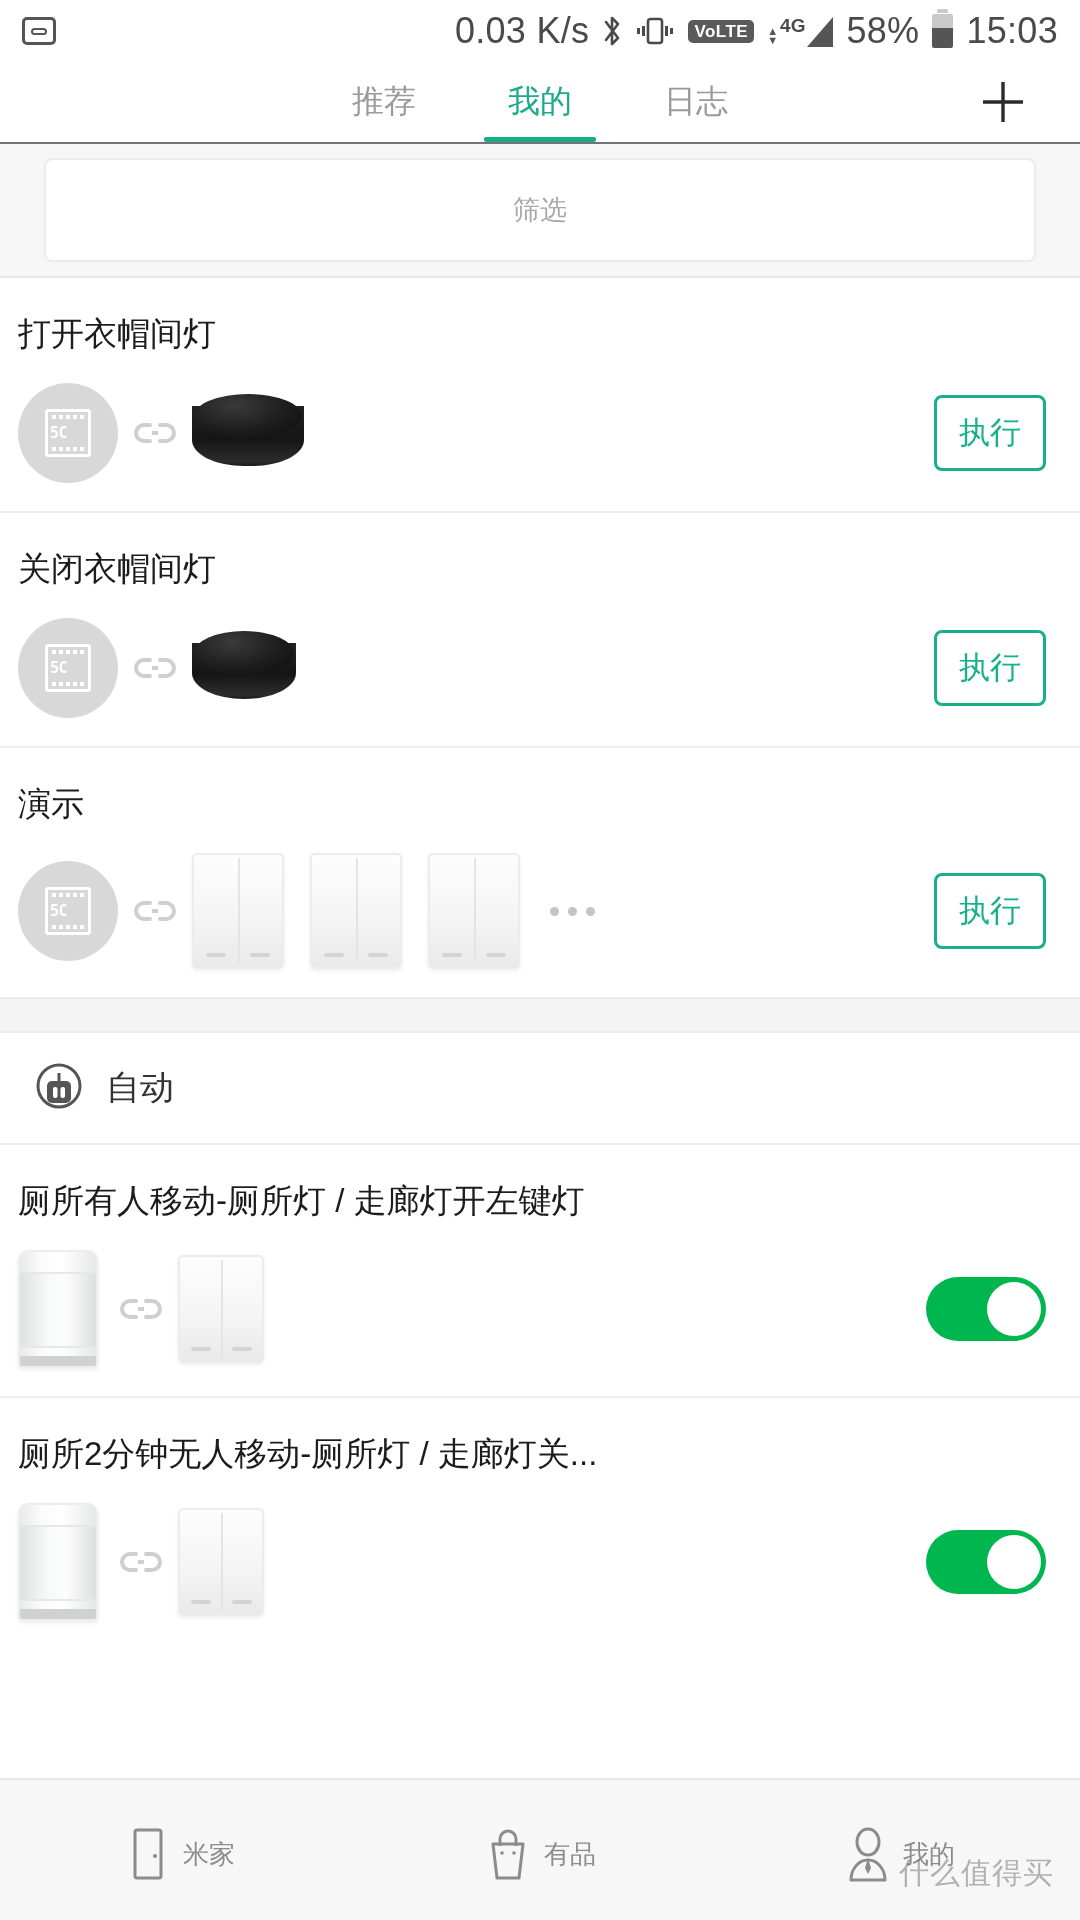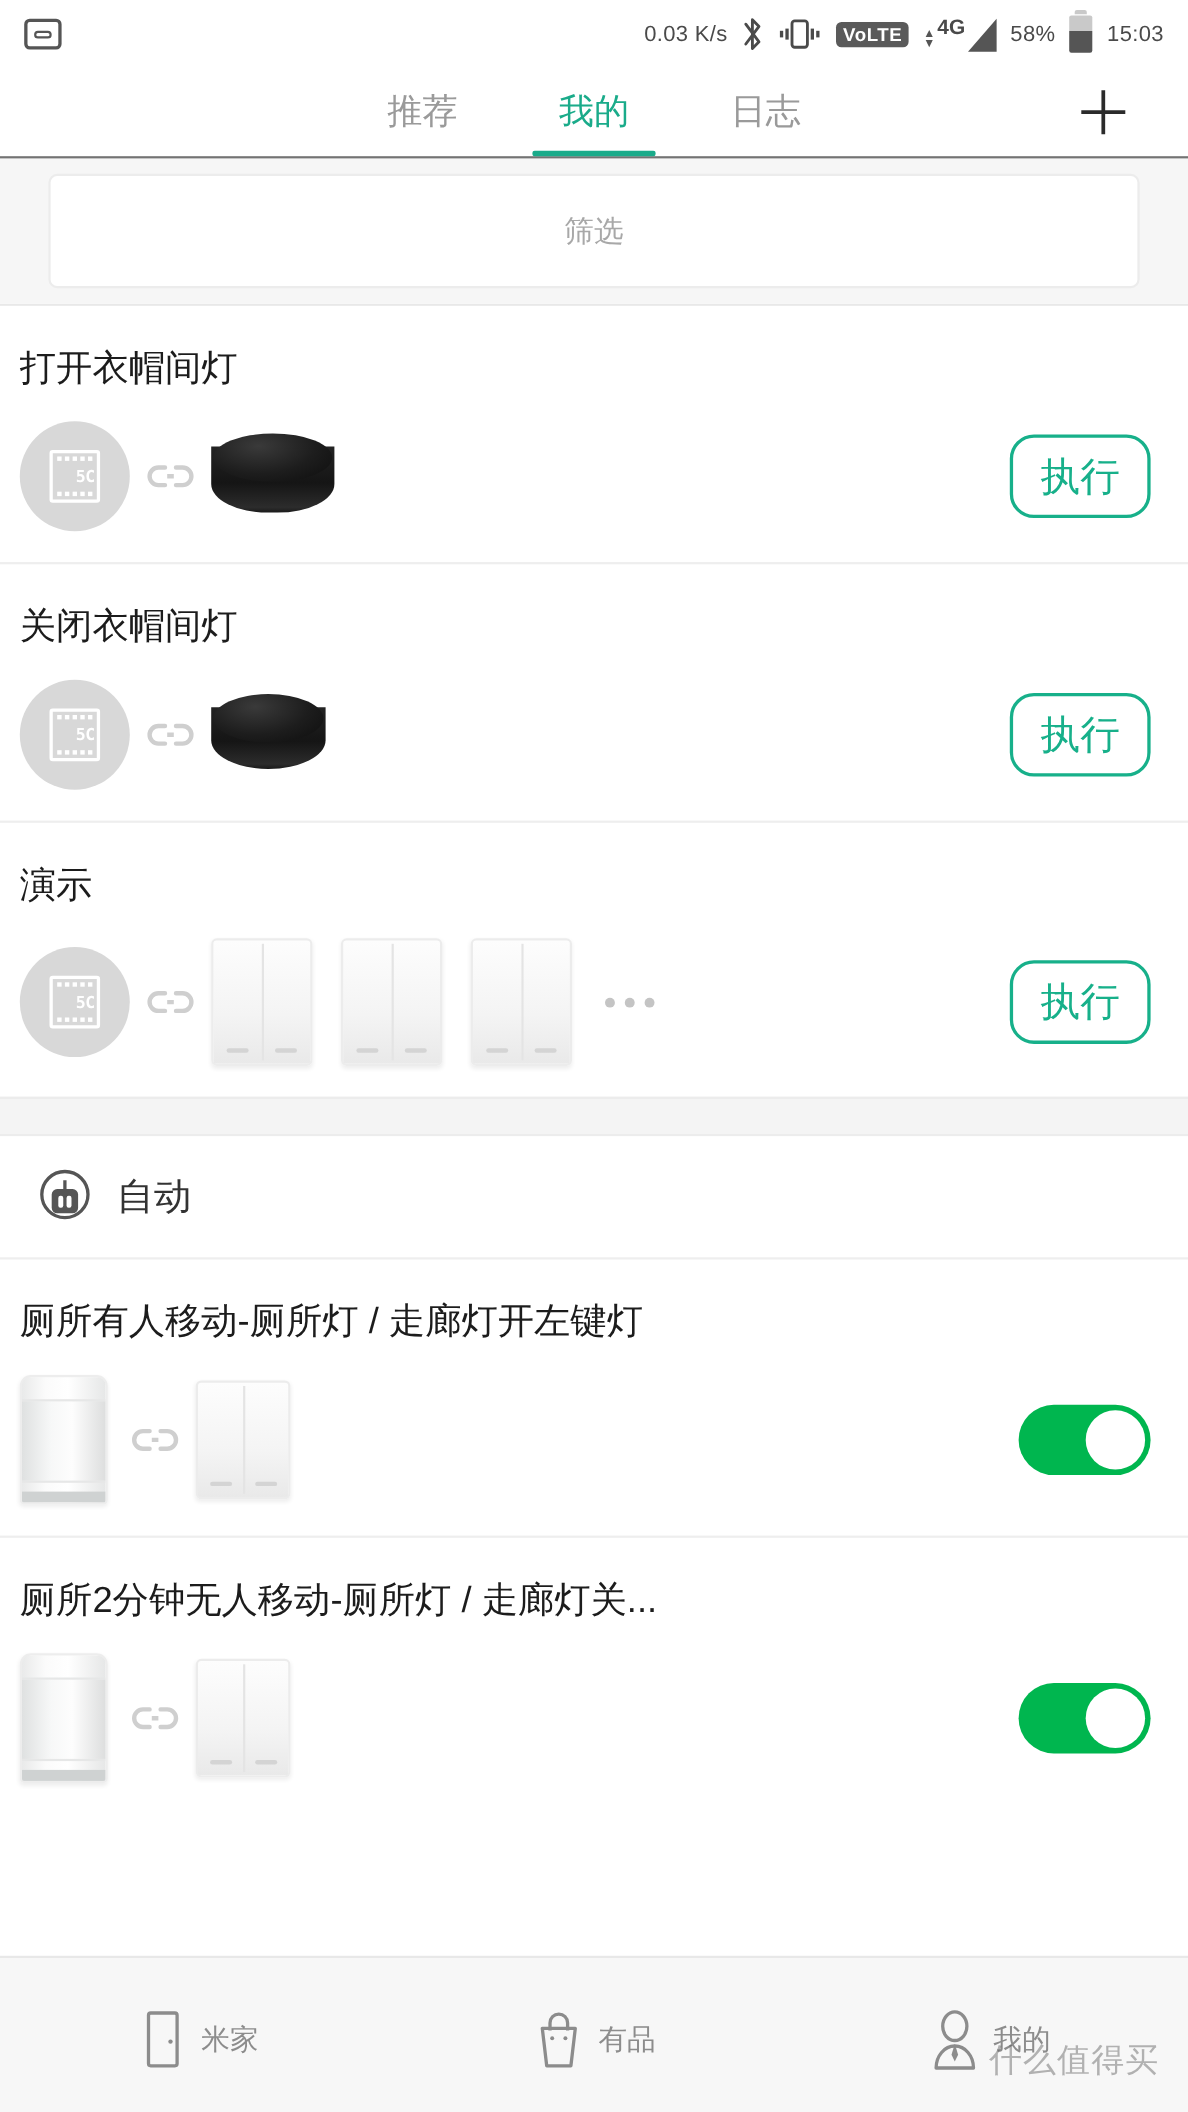--- a/index.html
+++ b/index.html
@@ -30,21 +30,21 @@
     color: #4a4a4a;
     font-size: 30px;
   }
   .sb-left { display: flex; align-items: center; }
   .sb-spacer { flex: 1; }
   .sb-right {
     display: flex;
     align-items: center;
     gap: 13px;
   }
-  .sb-text { font-size: 20px; color: #4a4a4a; letter-spacing: 0.3px; }
+  .sb-text { font-size: 36px; color: #4a4a4a; letter-spacing: 0.3px; }
   .sim-icon {
     width: 34px; height: 28px;
     border: 3px solid #555; border-radius: 5px;
     display: flex; align-items: center; justify-content: center;
   }
   .sim-icon i {
     display:block; width: 16px; height: 7px;
     border: 2px solid #555; border-radius: 4px;
   }
   .icon-bt { width: 20px; height: 32px; }
@@ -173,21 +173,21 @@
     width: 46px; height: 48px;
     border: 3px solid #ffffff;
     border-radius: 3px;
     display: flex; flex-direction: column; justify-content: space-between;
     padding: 3px 2px;
   }
   .perf { display: flex; justify-content: space-around; }
   .perf i { display:block; width: 4px; height: 4px; background: #ffffff; }
   .film-lbl {
     color: #ffffff; font-size: 15px; font-weight: bold;
-    text-align: right; line-height: 1; letter-spacing: -0.5px;
+    text-align: left; line-height: 1; letter-spacing: -0.5px;
     font-family: "DejaVu Sans Mono", monospace;
   }
 
   .link-ico {
     flex: 0 0 auto;
     margin: 0 14px;
     width: 46px; height: 30px;
     display: flex; align-items: center; justify-content: center;
   }
 
@@ -266,25 +266,25 @@
   .ellipsis {
     flex: 0 0 auto;
     display: flex; align-items: center; gap: 9px;
     margin-left: 4px;
   }
   .ellipsis i { width: 9px; height: 9px; border-radius: 50%; background: #c4c4c4; display:block; }
 
   
   .exec-btn {
     flex: 0 0 auto;
-    width: 128px; height: 76px;
+    width: 112px; height: 76px;
     border: 3px solid #17b08a;
-    border-radius: 22px;
+    border-radius: 8px;
     color: #17b08a;
-    font-size: 36px;
+    font-size: 31px;
     display: flex; align-items: center; justify-content: center;
     background: #ffffff;
   }
 
   
   .toggle {
     flex: 0 0 auto;
     width: 120px; height: 64px;
     border-radius: 32px;
     background: #00b64f;

